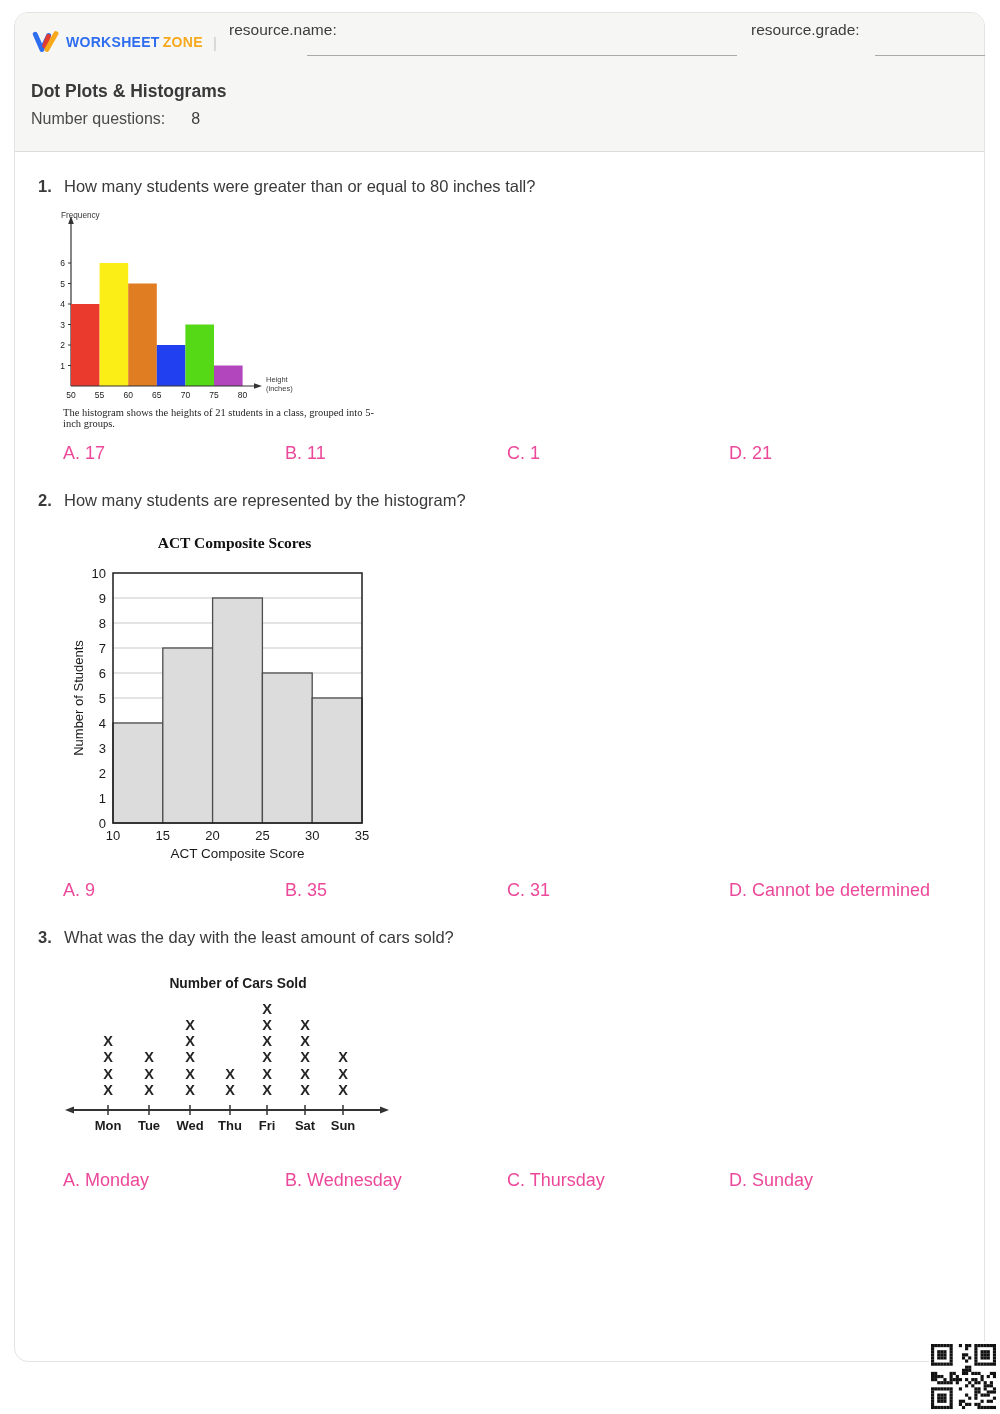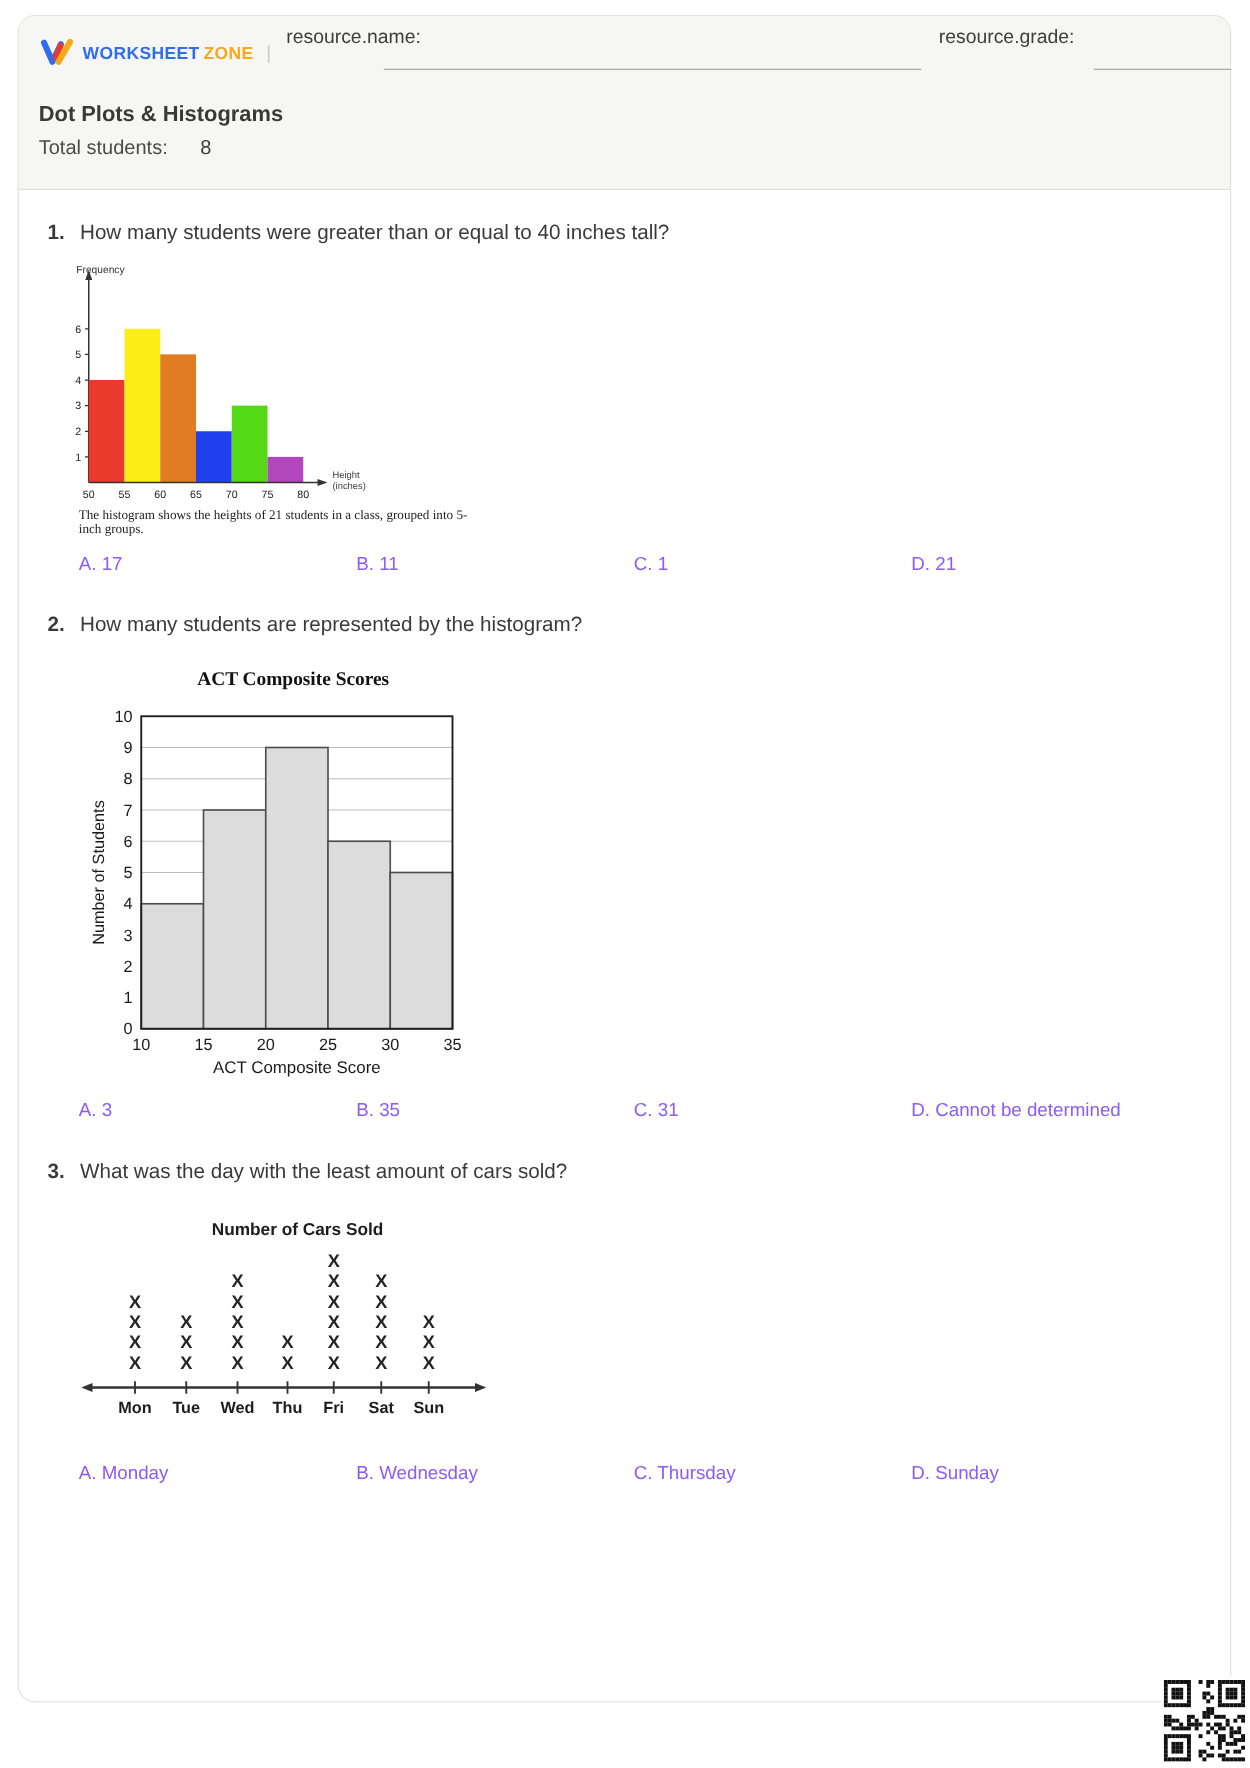--- a/index.html
+++ b/index.html
@@ -15,21 +15,21 @@
   .brand-orange{color:#f7a81b;margin-left:3px;}
   .hdr-sep{position:absolute;left:198px;top:21px;color:#c9c9c9;font-size:15px;}
   .field-label{position:absolute;top:8px;font-size:15.5px;color:#3d3d3d;}
   .fill-line{position:absolute;top:41px;border-bottom:1.3px solid #a9a9a9;height:1px;}
   .ws-title{position:absolute;left:16px;top:68px;font-size:17.5px;font-weight:bold;color:#393939;}
   .ws-total{position:absolute;left:16px;top:97px;font-size:16px;color:#4a4a4a;}
   .ws-total .count{margin-left:26px;color:#3f3f3f;}
   .q{position:absolute;display:flex;gap:10px;font-size:16.5px;color:#3a3a3a;}
   .q-num{font-weight:bold;min-width:16px;}
   .opts{position:absolute;left:63px;width:900px;display:grid;
-        grid-template-columns:222px 222px 222px auto;font-size:15px;color:#8b5cf6;}
+        grid-template-columns:222px 222px 222px auto;font-size:18px;color:#ec4899;}
   .chart{position:absolute;}
   svg text{font-family:"Liberation Sans",sans-serif;}
   .serif-title{font-family:"Liberation Serif",serif;font-weight:bold;}
   .caption{position:absolute;left:63px;top:407px;font-family:"Liberation Serif",serif;
         font-size:10.5px;color:#1f1f1f;width:320px;}
   .f-logo{position:absolute;left:24px;top:1370px;display:flex;align-items:center;gap:9px;}
   .f-brand{font-weight:bold;font-size:23px;letter-spacing:.3px;white-space:nowrap;}
   .scan-text{position:absolute;left:556px;top:1379px;font-size:27px;color:#1b1b1b;}
   .qr-box{position:absolute;left:929px;top:1341px;width:69px;height:71px;background:#fff;
         display:flex;align-items:center;justify-content:center;}
@@ -49,28 +49,28 @@
         </svg>
         <span class="brand-text"><span class="brand-blue">WORKSHEET</span><span class="brand-orange">ZONE</span></span>
       </div>
       <span class="hdr-sep">|</span>
       <span class="field-label" style="left:214px;">resource.name:</span>
       <span class="fill-line" style="left:292px;width:430px;"></span>
       <span class="field-label" style="left:736px;">resource.grade:</span>
       <span class="fill-line" style="left:860px;right:-1px;"></span>
       <div class="ws-title">Dot Plots &amp; Histograms</div>
       <div class="ws-total">
-        <span>Total students:</span><span class="count">8</span>
+        <span>Number questions:</span><span class="count">8</span>
       </div>
     </div>
   </div>
 
   <div class="q" style="left:38px;top:177px;">
     <span class="q-num">1.</span>
-    <span>How many students were greater than or equal to 40 inches tall?</span>
+    <span>How many students were greater than or equal to 80 inches tall?</span>
   </div>
   <svg id="chart1" class="chart" style="left:58px;top:208px;" width="265" height="200">
       <line x1="13" y1="15" x2="13" y2="178" stroke="#333" stroke-width="1.2"></line>
       <polygon points="13,8 10.2,16 15.8,16" fill="#333"></polygon>
       <text x="3" y="10" font-size="8.2" fill="#333">Frequency</text>
       <line x1="10" y1="157.5" x2="13" y2="157.5" stroke="#333" stroke-width="1"></line>
       <text x="7" y="160.5" font-size="8.5" fill="#222" text-anchor="end">1</text>
       <line x1="10" y1="137" x2="13" y2="137" stroke="#333" stroke-width="1"></line>
       <text x="7" y="140" font-size="8.5" fill="#222" text-anchor="end">2</text>
       <line x1="10" y1="116.5" x2="13" y2="116.5" stroke="#333" stroke-width="1"></line>
@@ -142,21 +142,21 @@
       <text x="43" y="309" font-size="13" fill="#1a1a1a" text-anchor="middle">10</text>
       <text x="92.8" y="309" font-size="13" fill="#1a1a1a" text-anchor="middle">15</text>
       <text x="142.6" y="309" font-size="13" fill="#1a1a1a" text-anchor="middle">20</text>
       <text x="192.39999999999998" y="309" font-size="13" fill="#1a1a1a" text-anchor="middle">25</text>
       <text x="242.2" y="309" font-size="13" fill="#1a1a1a" text-anchor="middle">30</text>
       <text x="292" y="309" font-size="13" fill="#1a1a1a" text-anchor="middle">35</text>
       <text x="13" y="167" font-size="13" fill="#1a1a1a" text-anchor="middle" transform="rotate(-90 13 167)">Number of Students</text>
       <text x="167.5" y="327" font-size="13.5" fill="#1a1a1a" text-anchor="middle">ACT Composite Score</text>
     </svg>
   <div class="opts" style="top:880px;">
-    <span>A. 3</span>
+    <span>A. 9</span>
     <span>B. 35</span>
     <span>C. 31</span>
     <span>D. Cannot be determined</span>
   </div>
 
   <div class="q" style="left:38px;top:928px;">
     <span class="q-num">3.</span>
     <span>What was the day with the least amount of cars sold?</span>
   </div>
   <svg id="chart3" class="chart" style="left:63px;top:968px;" width="340" height="175">

